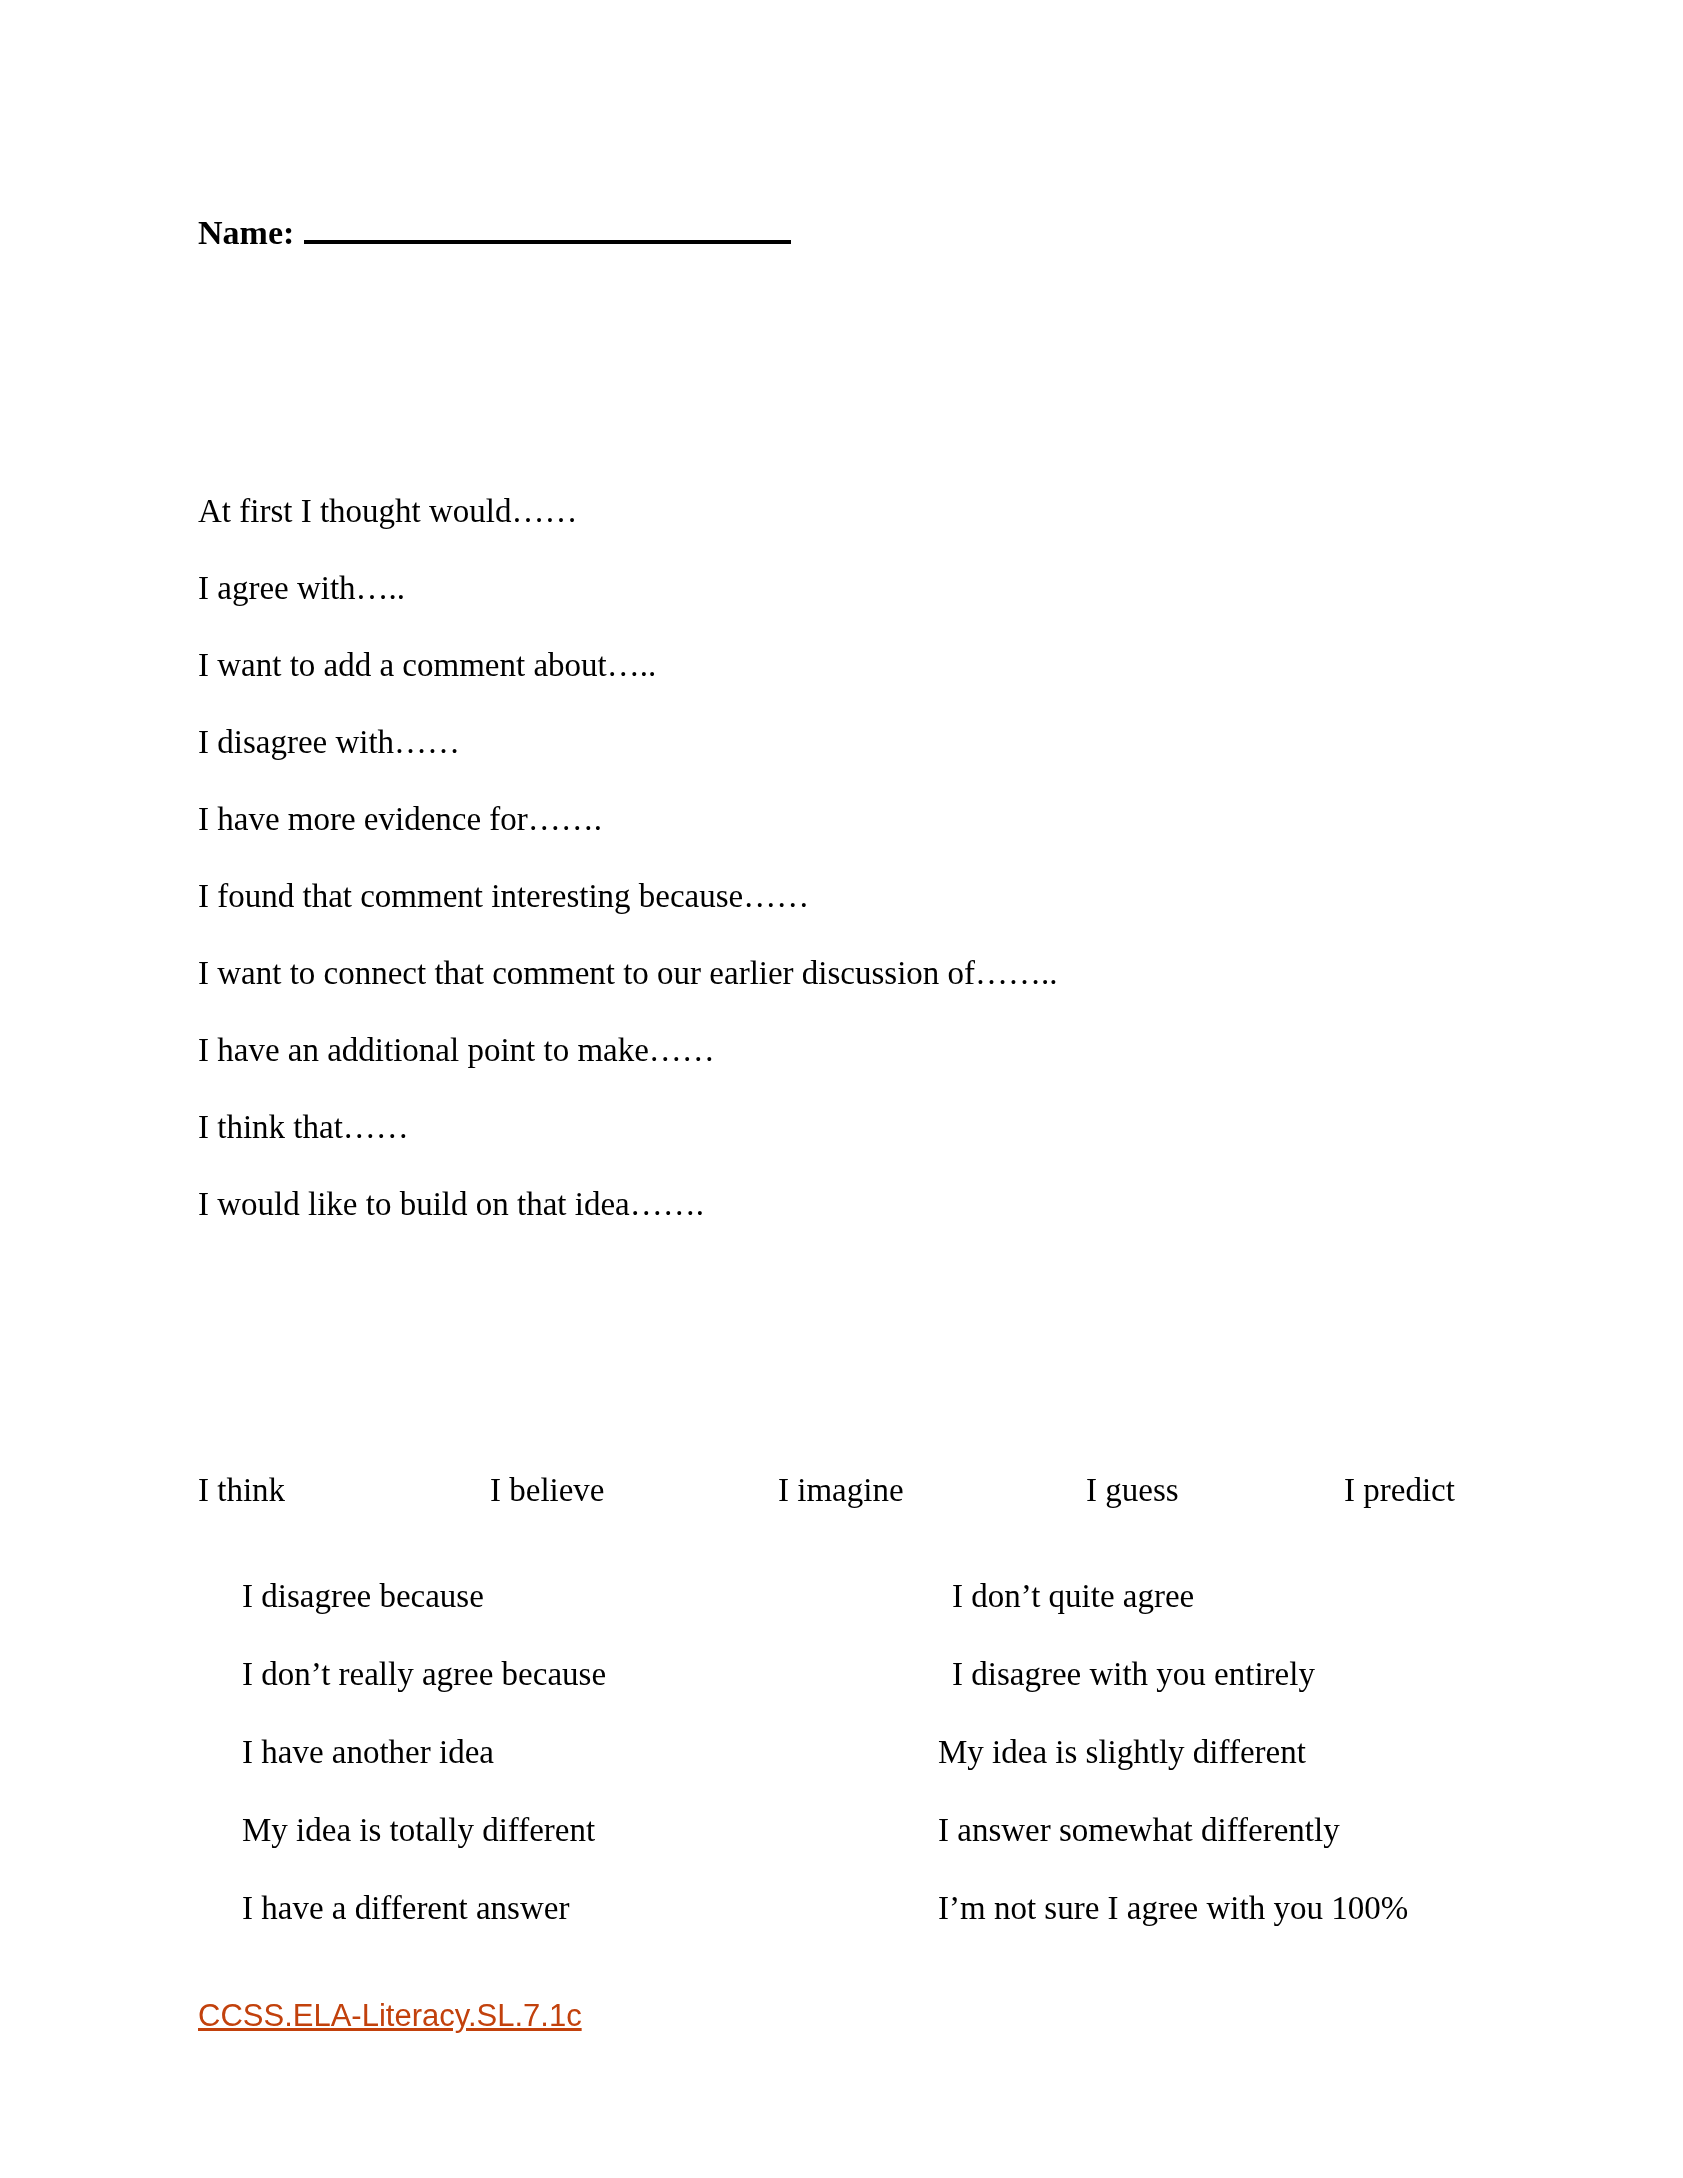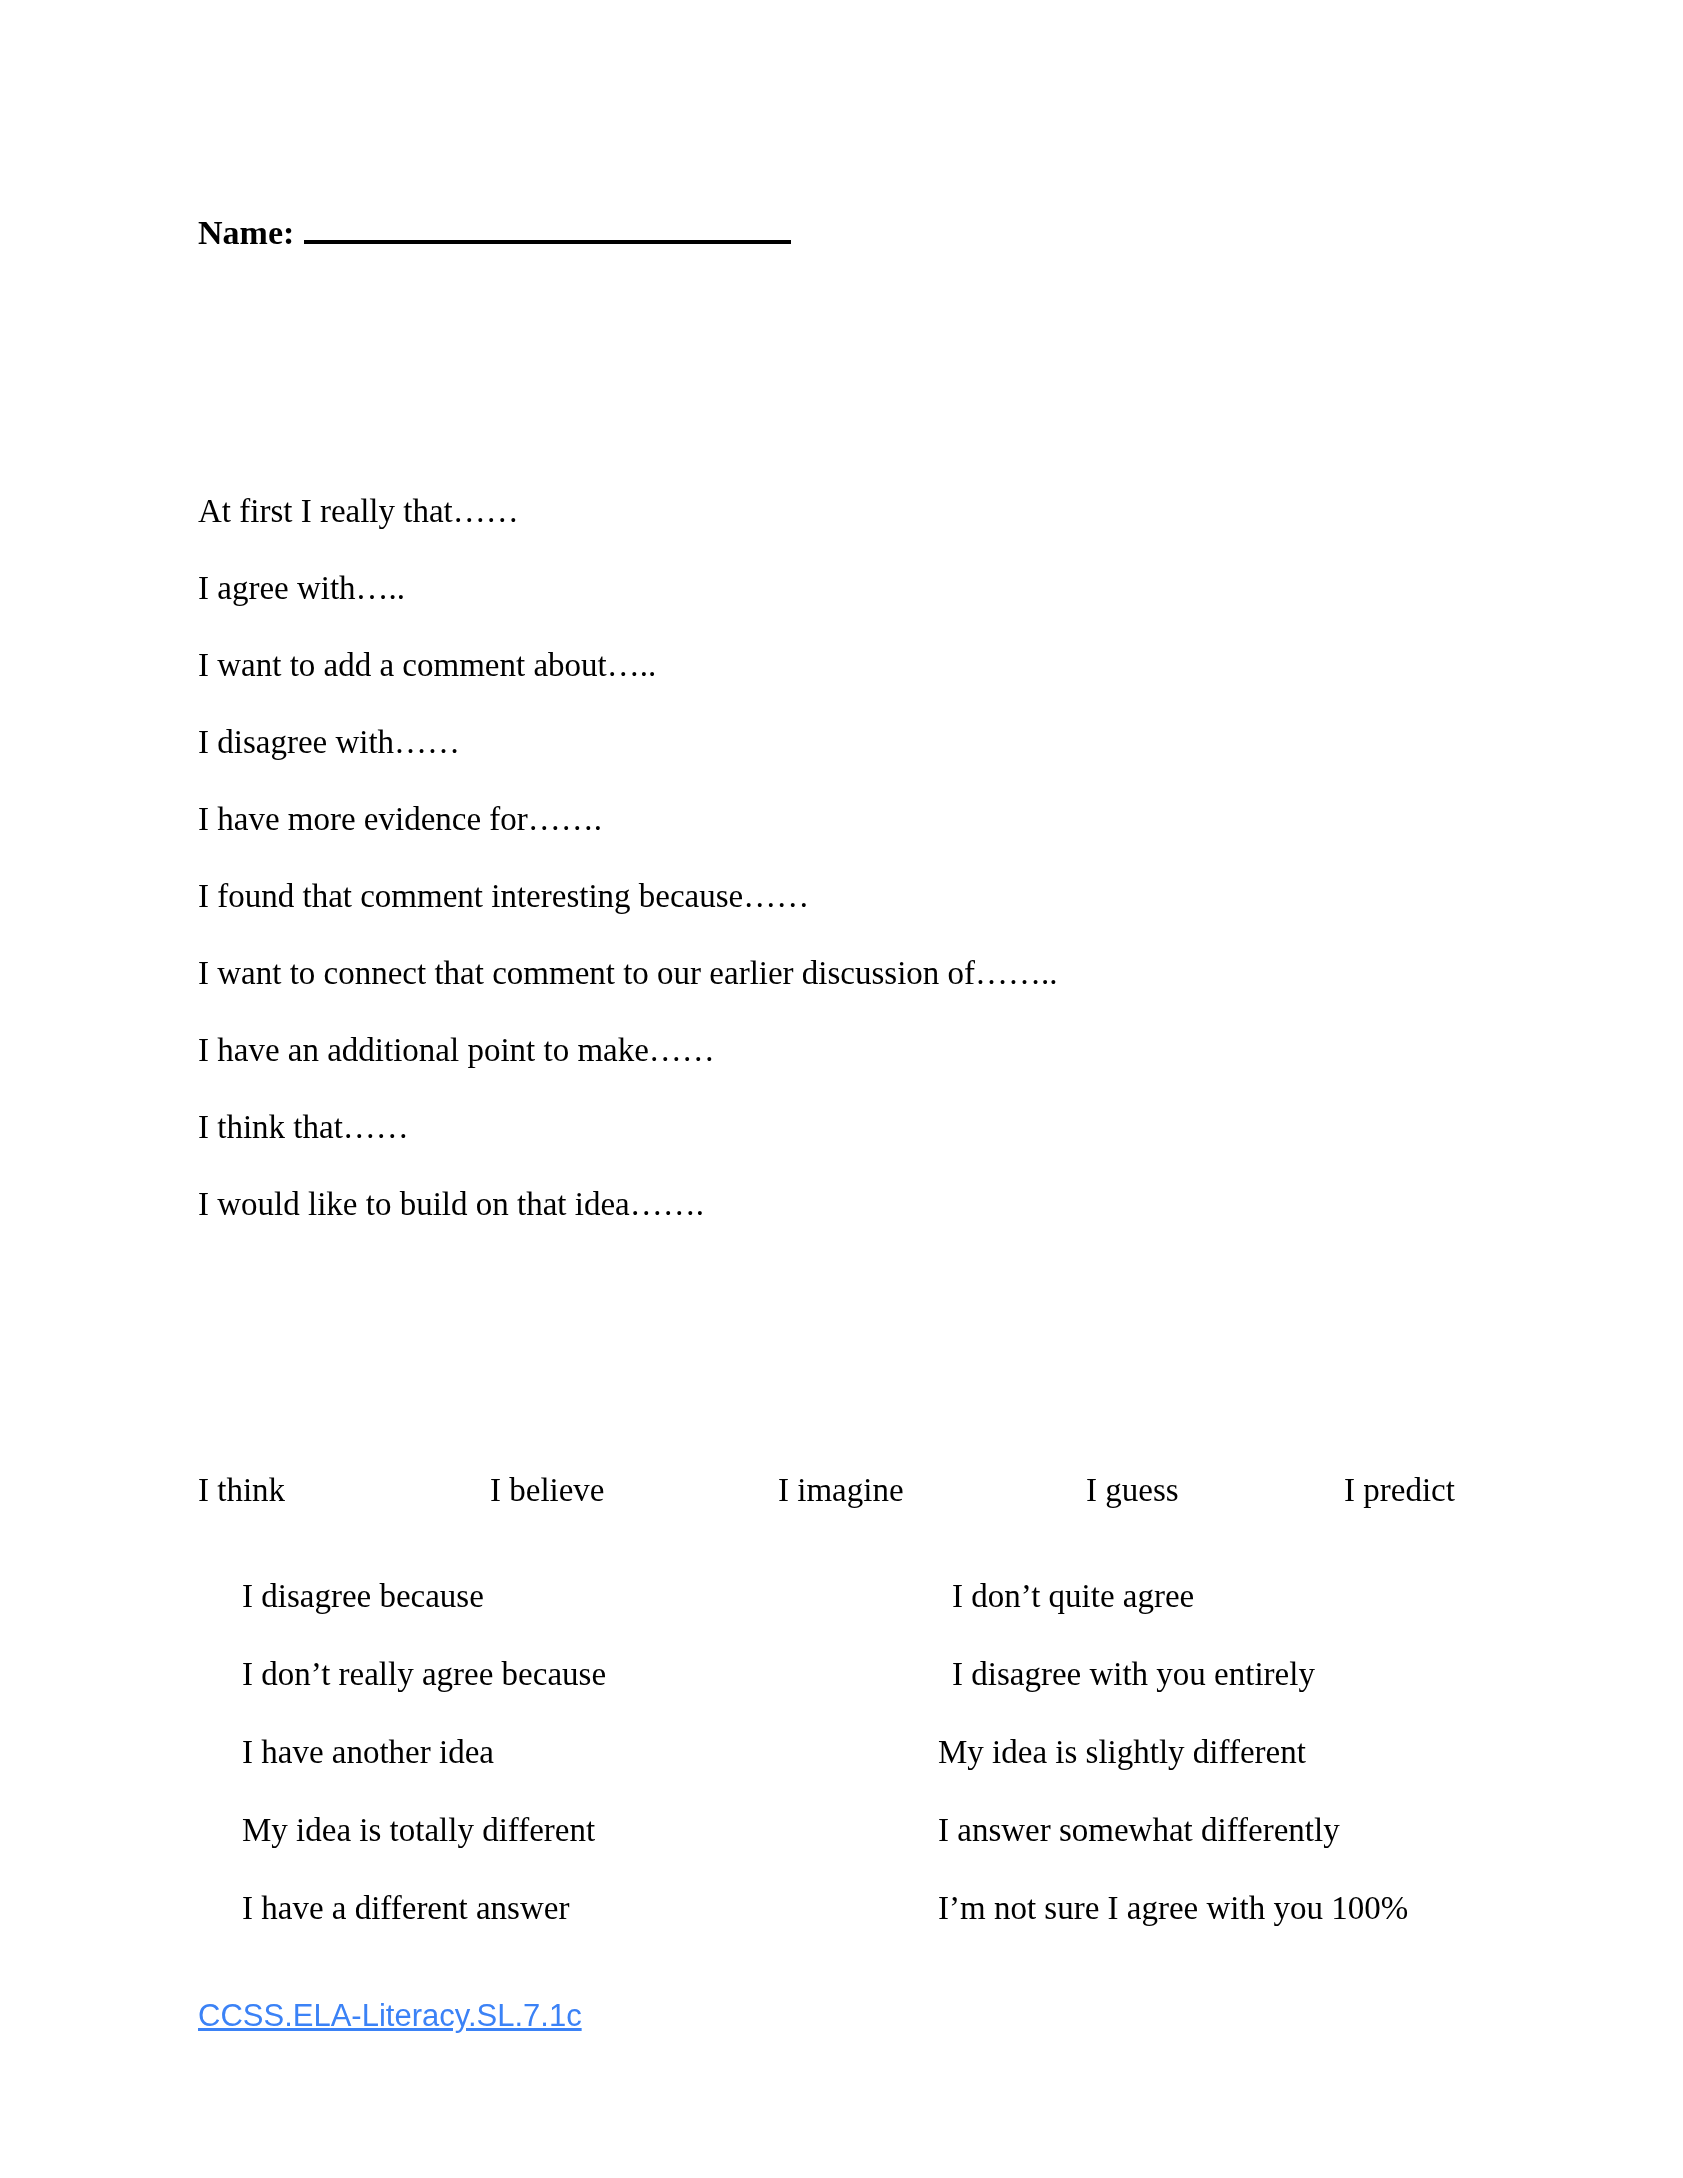--- a/index.html
+++ b/index.html
@@ -108,38 +108,38 @@
 
   
   .footer-row {
     position: absolute;
     top: 1998px;
     left: 198px;
     font-family: "Liberation Sans", sans-serif;
     font-size: 31px;
   }
   .footer-link {
-    color: #3b82f6;
+    color: #c2410c;
     text-decoration: underline;
     cursor: pointer;
     white-space: nowrap;
   }
 </style>
 </head>
 <body>
 
 <div class="page">
 
   <div class="header-row">
     <span>Name:</span><span class="blank-line name-blank"></span>
   </div>
 
 
   <div class="starters">
-    <div>At first I really that……</div>
+    <div>At first I thought would……</div>
     <div>I agree with…..</div>
     <div>I want to add a comment about…..</div>
     <div>I disagree with……</div>
     <div>I have more evidence for…….</div>
     <div>I found that comment interesting because……</div>
     <div>I want to connect that comment to our earlier discussion of……..</div>
     <div>I have an additional point to make……</div>
     <div>I think that……</div>
     <div>I would like to build on that idea…….</div>
   </div>

